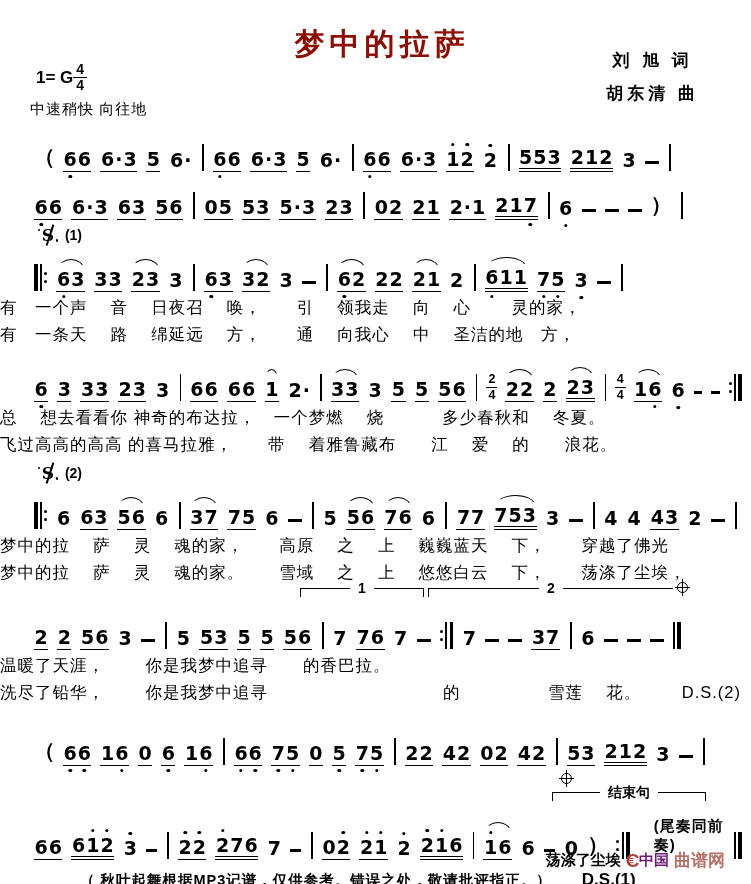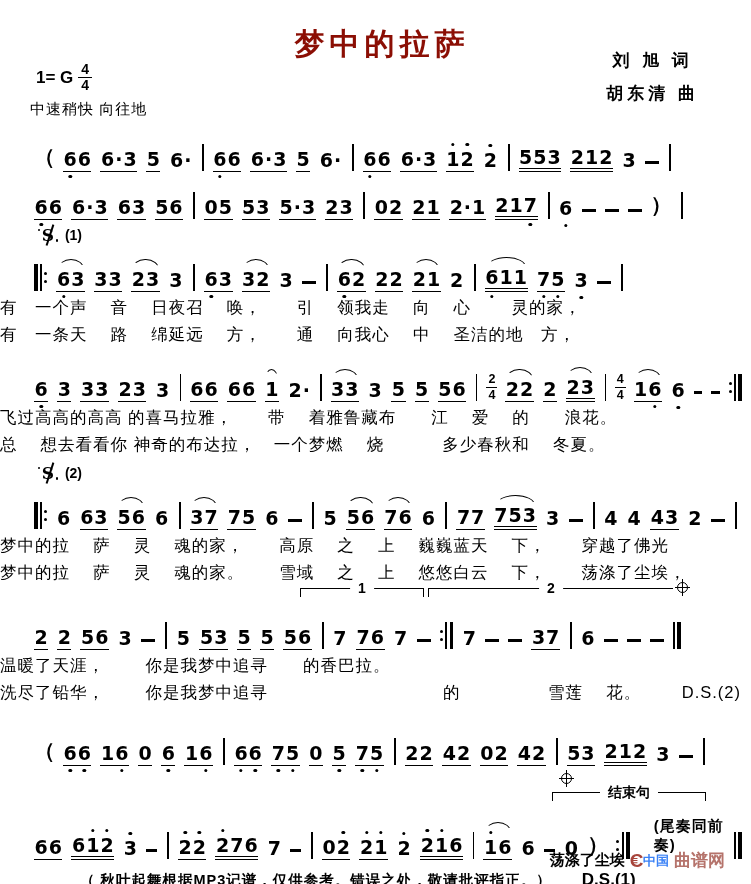--- a/index.html
+++ b/index.html
@@ -3,21 +3,21 @@
 <meta charset="utf-8">
 <style>
   html,body{margin:0;padding:0;background:#fff;}
   body{width:751px;height:884px;overflow:hidden;font-family:"Liberation Sans",sans-serif;color:#000;position:relative;}
   .page{width:751px;height:884px;position:relative;}
 
   
   .header{position:relative;height:126px;}
   .title{position:absolute;left:0;right:0;top:24px;text-align:center;font-size:30px;font-weight:bold;letter-spacing:5px;}
   .subtitle{position:absolute;left:0;right:0;top:76px;text-align:center;font-size:17px;font-weight:bold;letter-spacing:2px;}
-  .keyrow{position:absolute;left:36px;top:62px;font-size:17px;font-weight:bold;display:flex;align-items:center;gap:5px;}
+  .keyrow{position:absolute;left:36px;top:62px;font-size:17px;font-weight:bold;display:flex;align-items:center;}
   .frac{display:inline-flex;flex-direction:column;align-items:center;font-size:14px;font-weight:bold;line-height:1.1;}
   .frac .ft{border-bottom:1.6px solid #000;padding:0 3px;}
   .tempo{position:absolute;left:30px;top:100px;font-size:15px;font-weight:normal;letter-spacing:1px;}
   .credits{position:absolute;right:52px;top:44px;font-size:17px;font-weight:bold;line-height:33px;letter-spacing:4px;text-align:center;}
 
   
   .system{position:relative;}
   .music-line{display:flex;align-items:flex-end;padding-left:34px;height:46px;margin-bottom:2px;}
   .tok{position:relative;display:inline-flex;margin:0 9px 0 0;font-weight:bold;font-size:19px;line-height:1;font-family:"DejaVu Sans",sans-serif;}
   .grp{display:inline-flex;padding-bottom:2px;}
@@ -540,22 +540,22 @@
         <div class="dash"></div>
         <div class="rrep">
           <div class="rcol">
             <div class="rdot"></div>
             <div class="rdot"></div>
           </div>
           <div class="bthin"></div>
           <div class="bthick"></div>
         </div>
       </div>
+    <div class="lyr">总　 想去看看你 神奇的布达拉，　一个梦燃　 烧　　　 多少春秋和　 冬夏。</div>
     <div class="lyr">飞过高高的高高 的喜马拉雅，　　带　 着雅鲁藏布　　江　 爱　 的　　浪花。</div>
-    <div class="lyr">总　 想去看看你 神奇的布达拉，　一个梦燃　 烧　　　 多少春秋和　 冬夏。</div>
   </div>
 
   <div class="system">
     <div class="segno-row">
       <span class="segno">
         <span class="sg-dot l"></span>
           <span class="sg-s">S</span>
           <span class="sg-slash"></span>
           <span class="sg-dot r"></span>
       </span>
@@ -1024,17 +1024,17 @@
   </div>
 
   <div class="footnote">
     <span>（ 秋叶起舞根据MP3记谱，仅供参考。错误之处，敬请批评指正。）</span>
     <span class="ds1">D.S.(1)</span>
   </div>
 
   <div class="watermark">
     <span>荡涤了尘埃</span>
     <span class="logo-icon" style="color: rgb(168, 69, 60);">C<span class="logo-lines">≡</span></span>
-    <span class="site-bold" style="color: #3b82f6; font-weight: bold; font-size: 13px;">中国</span>
+    <span class="site-bold" style="color: #701a75; font-weight: bold; font-size: 15px;">中国</span>
       <span class="site-light" style="color: rgb(181, 115, 107); font-weight: bold; font-size: 17px;">曲谱网</span>
   </div>
 
 </div>
 
 </body></html>

